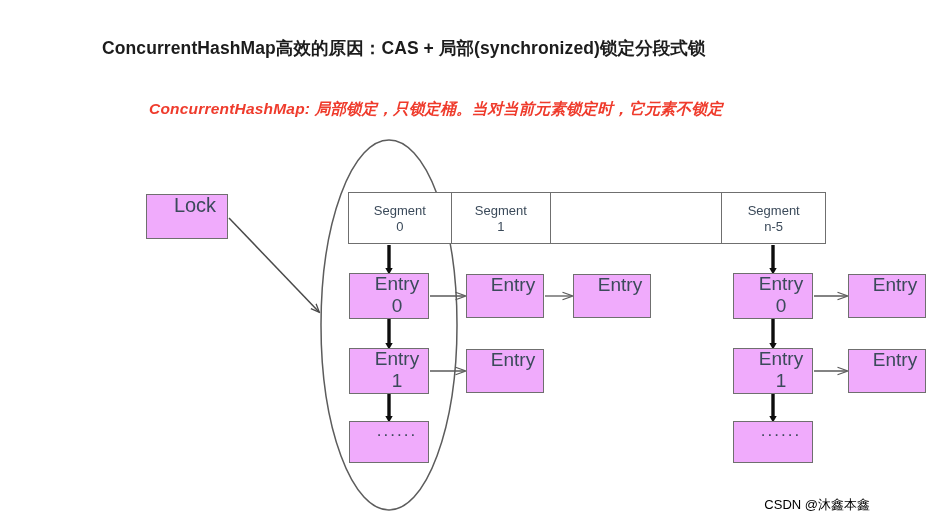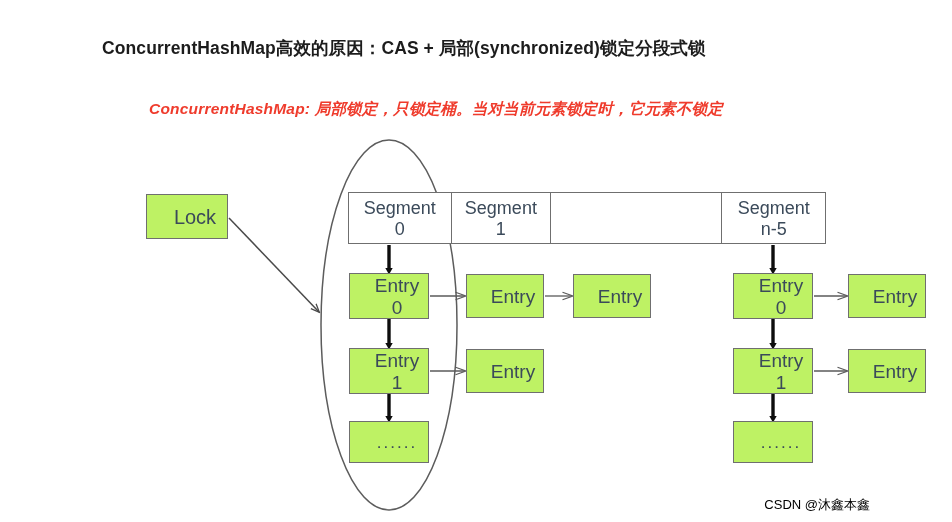--- a/index.html
+++ b/index.html
@@ -44,25 +44,24 @@
     color: #ef3b2c;
     white-space: nowrap;
     letter-spacing: 0.2px;
     text-align: right;
   }
   
   .box {
     position: absolute;
     box-sizing: border-box;
     border: 1.6px solid #6f6f6f;
-    background: #bef264;
+    background: #f0abfc;
     display: flex;
     flex-direction: column;
     align-items: center;
-    justify-content: center;
     color: #3b4a5a;
     font-size: 19px;
     line-height: 1.0;
     font-family: "Liberation Sans", "DejaVu Sans", sans-serif;
     padding-left: 16px;
   }
   .box .l1 { display: block; }
   .box .l2 { display: block; margin-top: 3px; }
   .lock-box {
     left: 130px; top: 194px; width: 82px; height: 45px;
@@ -79,21 +78,21 @@
     background: #ffffff;
   }
   .seg-cell {
     box-sizing: border-box;
     border-right: 1.6px solid #6f6f6f;
     display: flex;
     flex-direction: column;
     align-items: center;
     justify-content: center;
     color: #3b4a5a;
-    font-size: 18px;
+    font-size: 13px;
     line-height: 1.0;
   }
   .seg-cell:last-child { border-right: none; }
   .seg-cell .l2 { margin-top: 3px; }
   .seg-w0 { width: 103px; }
   .seg-w1 { width: 100px; }
   .seg-w2 { width: 172px; }
   .seg-w3 { width: 103px; }
 
   

